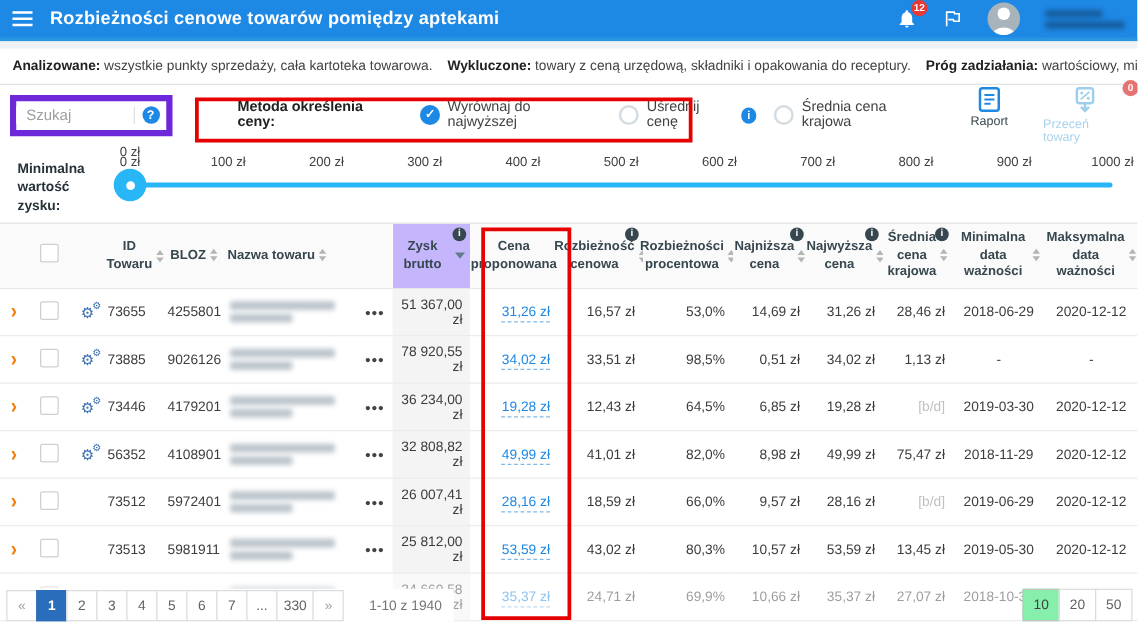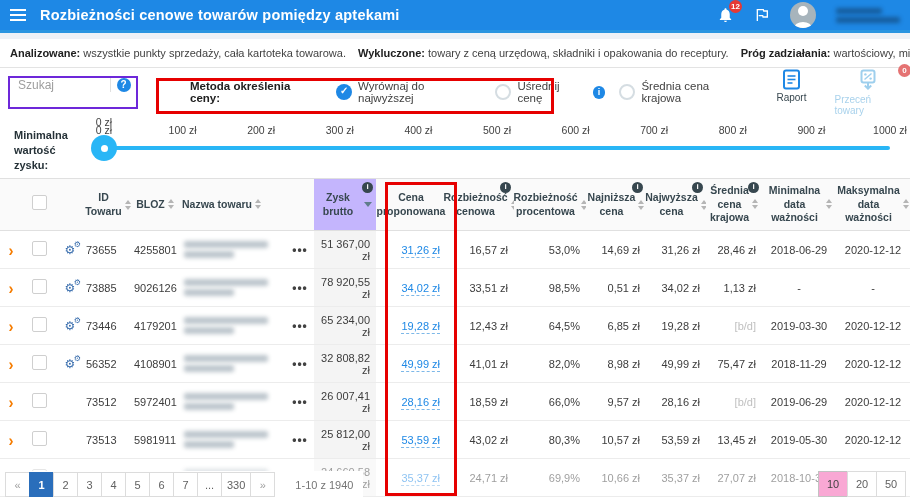--- a/index.html
+++ b/index.html
@@ -24,21 +24,21 @@
 
   .substrip { height:6px; background:#eef2f6; }
 
   
   .infobar { height:29px; display:flex; align-items:center; padding:0 10px; border-bottom:1px solid #e3e3e3; background:#fff; white-space:nowrap; }
   .infobar b { color:#212121; margin-right:3px; }
   .infobar span.val { color:#424242; margin-right:12px; }
 
   
   .toolbar { height:48px; display:flex; align-items:center; padding:0 8px; }
-  .search { display:flex; align-items:flex-start; border:2px solid #6d28d9; width:130px; height:33px; background:#fff; }
+  .search { display:flex; align-items:center; border:5px solid #6d28d9; width:130px; height:33px; background:#fff; }
   .search input { border:0; outline:none; flex:1; min-width:0; padding:0 8px; font-size:12px; color:#555; font-family:"Liberation Sans",sans-serif; }
   .search input::placeholder { color:#9e9e9e; }
   .help-btn { width:26px; display:flex; align-items:center; justify-content:center; border-left:1px solid #e0e0e0; cursor:pointer; }
   .q-circle { width:14px; height:14px; border-radius:50%; background:#1e88e5; color:#fff; font-size:10px; font-weight:bold; display:flex; align-items:center; justify-content:center; }
   .q-circle::before { content:"?"; }
 
   .method-group { display:flex; align-items:center; gap:14px; margin-left:52px; }
   .method-label { font-weight:bold; color:#212121; font-size:11.5px; }
   .radio-opt { display:flex; align-items:center; gap:6px; cursor:pointer; color:#424242; font-size:11.5px; }
   .radio { width:16px; height:16px; border-radius:50%; border:2px solid #d5dde2; background:#fff; flex:0 0 auto; }
@@ -96,21 +96,21 @@
   tr.faded { opacity:.5; }
 
   
   .pagination { position:absolute; left:6px; top:471px; display:flex; align-items:center; background:#fff; padding:1px 4px 1px 0; }
   .page-box { min-width:25px; height:25px; border:1px solid #dcdcdc; background:#fff; display:flex; align-items:center; justify-content:center; font-size:11px; color:#616161; cursor:pointer; margin-left:-1px; padding:0 5px; }
   .page-box.nav { color:#9e9e9e; }
   .page-box.active { background:#2a6ebb; border-color:#2a6ebb; color:#fff; font-weight:bold; }
   .range-text { margin-left:14px; color:#757575; font-size:11px; background:#fff; padding:4px 6px; }
   .pagesize { position:absolute; right:4px; top:471px; display:flex; background:#fff; }
   .size-box { width:30px; height:26px; border:1px solid #dcdcdc; background:#fff; display:flex; align-items:center; justify-content:center; font-size:11px; color:#616161; cursor:pointer; margin-left:-1px; }
-  .size-box.active { background:#f9a8d4; border-color:#c2c2c2; color:#424242;text-align:center; }
+  .size-box.active { background:#86efac; border-color:#c2c2c2; color:#424242;text-align:center; }
 
   
   .annot { position:absolute; border:3px solid #e60000; pointer-events:none; z-index:10; }
   .annot-toolbar { left:156px; top:78px; width:398px; height:36px; }
   .annot-column { left:385px; top:182px; width:72px; height:314px; }
 </style>
 </head>
 <body>
 
 <div class="topbar">
@@ -289,21 +289,21 @@
           <span class="thw">
             <span>Rozbieżność cenowa</span>
             <span class="sort">
               <i class="up"></i>
               <i class="down"></i>
             </span>
           </span>
         </th>
       <th>
           <span class="thw">
-            <span>Rozbieżność procentowa</span>
+            <span>Rozbieżności procentowa</span>
             <span class="sort">
               <i class="up"></i>
               <i class="down"></i>
             </span>
           </span>
         </th>
       <th>
           <span class="info-i"></span>
           <span class="thw">
             <span>Najniższa cena</span>
@@ -400,21 +400,21 @@
     <td class="ctr"><span class="exp-ch">›</span></td>
     <td class="ctr"><span class="chk"></span></td>
     <td class="ctr"><span class="gears"></span></td>
     <td class="c-id">73446</td>
     <td class="c-bloz">4179201</td>
     <td>
           <div class="blurline l1"></div>
           <div class="blurline l2"></div>
         </td>
     <td class="ctr"><span class="dots-btn">•••</span></td>
-    <td class="c-zysk">65 234,00 zł</td>
+    <td class="c-zysk">36 234,00 zł</td>
     <td class="num"><span class="price-link">19,28 zł</span></td>
     <td class="num">12,43 zł</td>
     <td class="num">64,5%</td>
     <td class="num">6,85 zł</td>
     <td class="num">19,28 zł</td>
     <td class="num bd">[b/d]</td>
     <td class="ctr">2019-03-30</td>
     <td class="ctr">2020-12-12</td>
   </tr>
       <tr>

